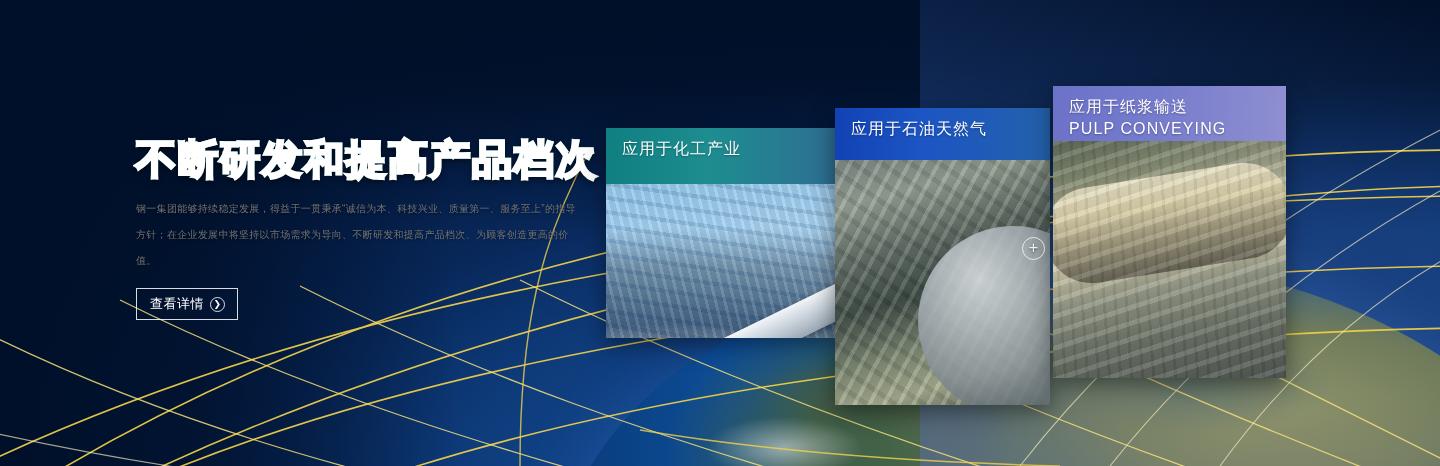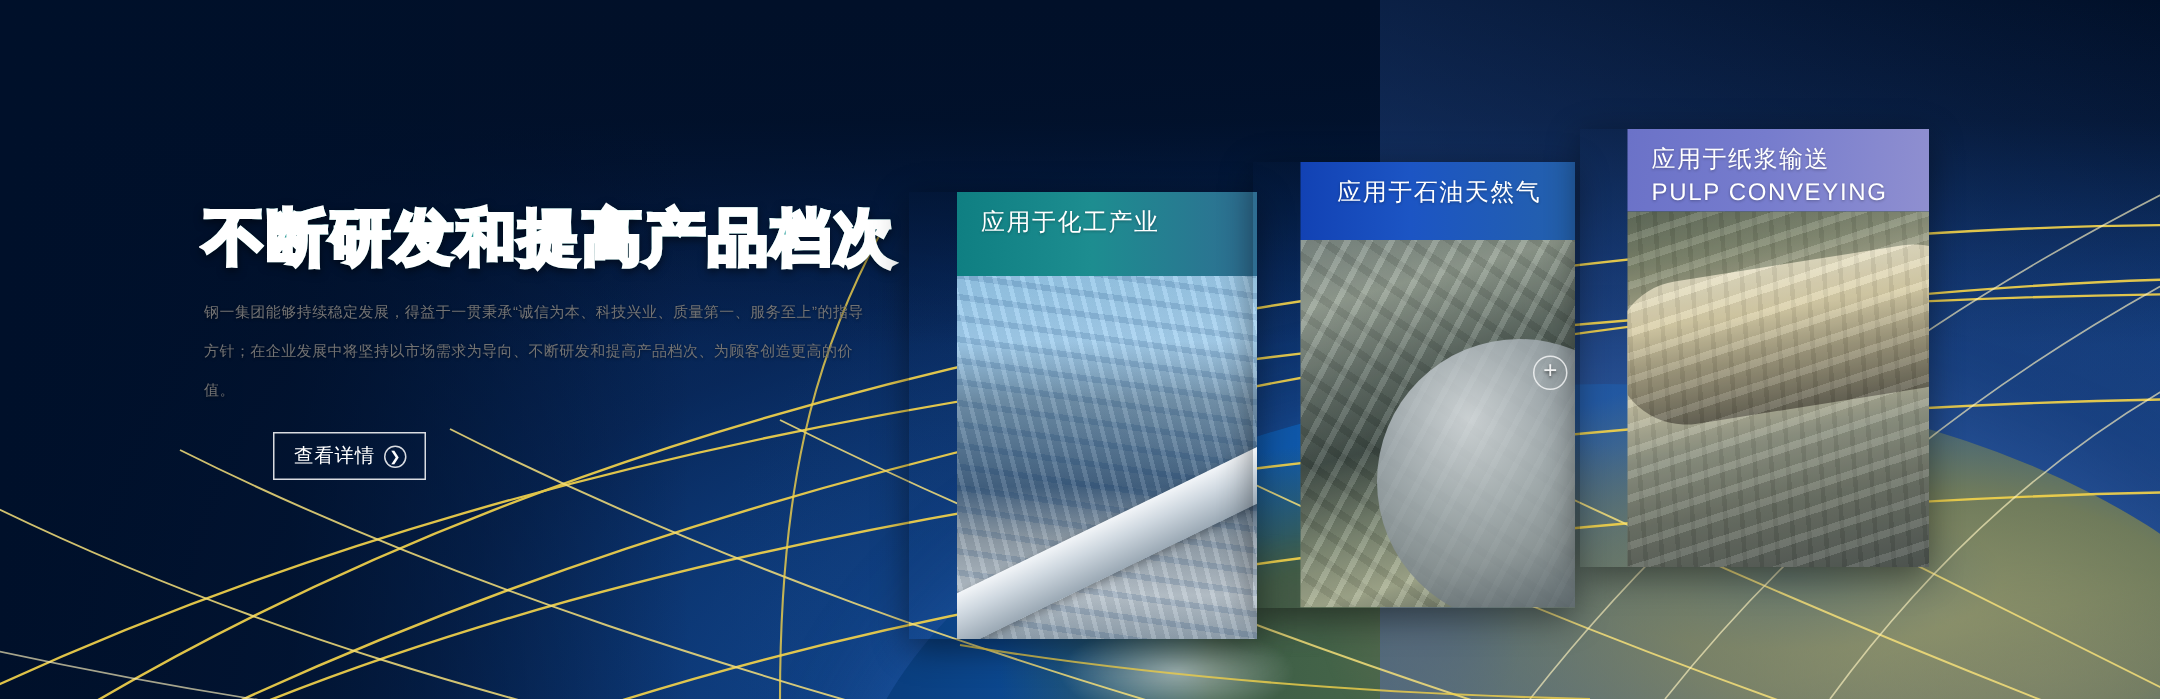--- a/index.html
+++ b/index.html
@@ -104,64 +104,63 @@
     gap:6px;
     margin-top:14px;
     padding:6px 12px 6px 13px;
     border:1px solid rgba(255,255,255,0.85);
     background:transparent;
     color:#ffffff;
     font-size:13px;
     letter-spacing:0.5px;
     cursor:pointer;
     font-family:inherit;
-    margin-left:46px;
   }
   .more-btn .arrow-circ {
     width:15px; height:15px;
     border:1px solid rgba(255,255,255,0.85);
     border-radius:50%;
     display:inline-flex; align-items:center; justify-content:center;
     font-size:9px; line-height:1;
   }
 
   
-  .card { position:absolute; overflow:hidden;padding-left:32px; }
+  .card { position:absolute; overflow:hidden; }
   .card .cap {
     padding:11px 14px 10px 16px;
     color:#ffffff;
   }
   .card .cap .cn {
     font-size:16px;
     letter-spacing:1px;
     line-height:1.3;
     text-shadow:0 1px 2px rgba(0,0,0,0.3);
   }
   .card .cap .en {
     font-size:16px;
     letter-spacing:1.1px;
     margin-top:2px;
     text-shadow:0 1px 2px rgba(0,0,0,0.3);
   }
   .card .pic { position:relative; overflow:hidden; }
 
   
-  #card1 { left:606px; top:128px; width:232px; height:298px;
+  #card1 { left:606px; top:128px; width:232px; height:210px;
            box-shadow:0 6px 22px rgba(0,0,0,0.45); }
   #card1 .cap { background:linear-gradient(90deg,#0f7f82 0%, #1d8d90 45%, #2f6d92 100%); height:56px; }
   #card1 .pic { height:242px;
     background:
       linear-gradient(210deg, rgba(255,255,255,0.10) 0%, rgba(255,255,255,0) 45%),
       linear-gradient(180deg, #8fc4e8 0%, #9fcdee 18%, #6d8faa 34%, #3f5f80 58%, #8c9aa6 72%, #b9c4cd 88%, #8fa0ae 100%);
   }
 
   
   #card2 { left:835px; top:108px; width:215px; height:297px;
            box-shadow:0 6px 22px rgba(0,0,0,0.45); }
-  #card2 .cap { background:linear-gradient(90deg,#1242b4 0%, #1c55c4 40%, #2461ab 100%); height:52px;text-align:center; }
+  #card2 .cap { background:linear-gradient(90deg,#1242b4 0%, #1c55c4 40%, #2461ab 100%); height:52px; }
   #card2 .pic { height:245px;
     background:
       linear-gradient(140deg, rgba(255,255,255,0.12) 0%, rgba(255,255,255,0) 50%),
       linear-gradient(165deg, #6b7a74 0%, #8e9a8c 16%, #5d6a62 34%, #3d4a44 52%, #7e8a74 70%, #a7ae90 84%, #566055 100%);
   }
 
   
   #card3 { left:1053px; top:86px; width:233px; height:292px;
            box-shadow:0 6px 22px rgba(0,0,0,0.45); }
   #card3 .cap { background:linear-gradient(95deg,#6b72c8 0%, #767ccd 45%, #8f8fd0 100%); height:55px; }

